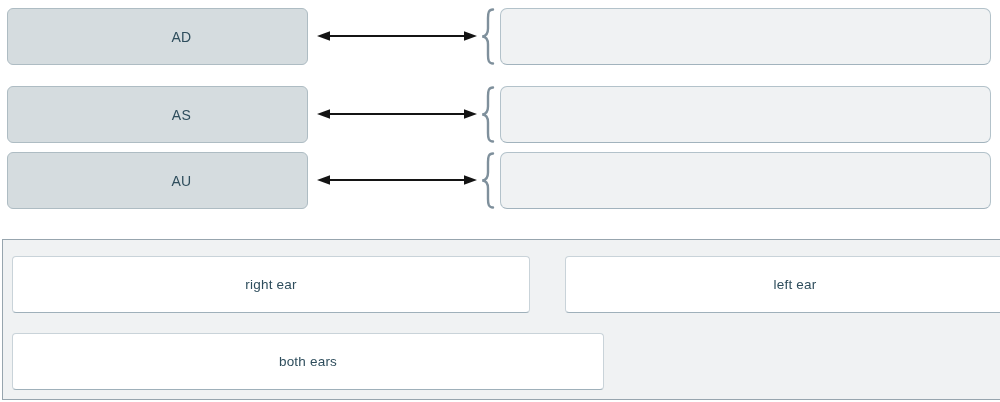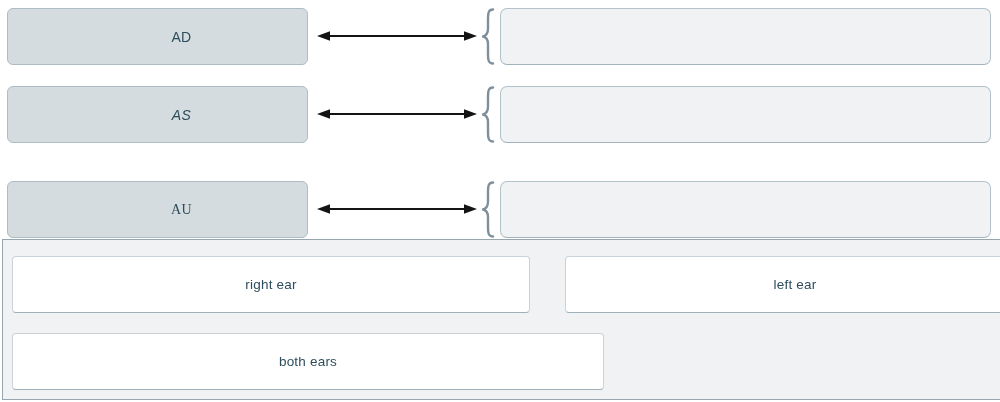--- a/index.html
+++ b/index.html
@@ -7,22 +7,22 @@
     position: relative;
     width: 1000px;
     height: 402px;
     overflow: hidden;
     background: #ffffff;
     font-family: "Liberation Sans", sans-serif;
   }
   .match-area { position: absolute; left: 0; top: 0; width: 1000px; height: 238px; }
   .match-row { position: absolute; left: 0; width: 100%; height: 57px; }
   .match-row.r0 { top: 8px; }
-  .match-row.r1 { top: 86px; font-style: italic; }
-  .match-row.r2 { top: 181px; font-family: Liberation Serif, serif; }
+  .match-row.r1 { top: 86px; }
+  .match-row.r2 { top: 152px; }
   .source-box {
     position: absolute;
     left: 7px; top: 0;
     width: 301px; height: 57px;
     box-sizing: border-box;
     background: #d5dcdf;
     border: 1px solid #aebcc3;
     border-radius: 6px;
     display: flex; align-items: center; justify-content: center;
     font-size: 14px;

